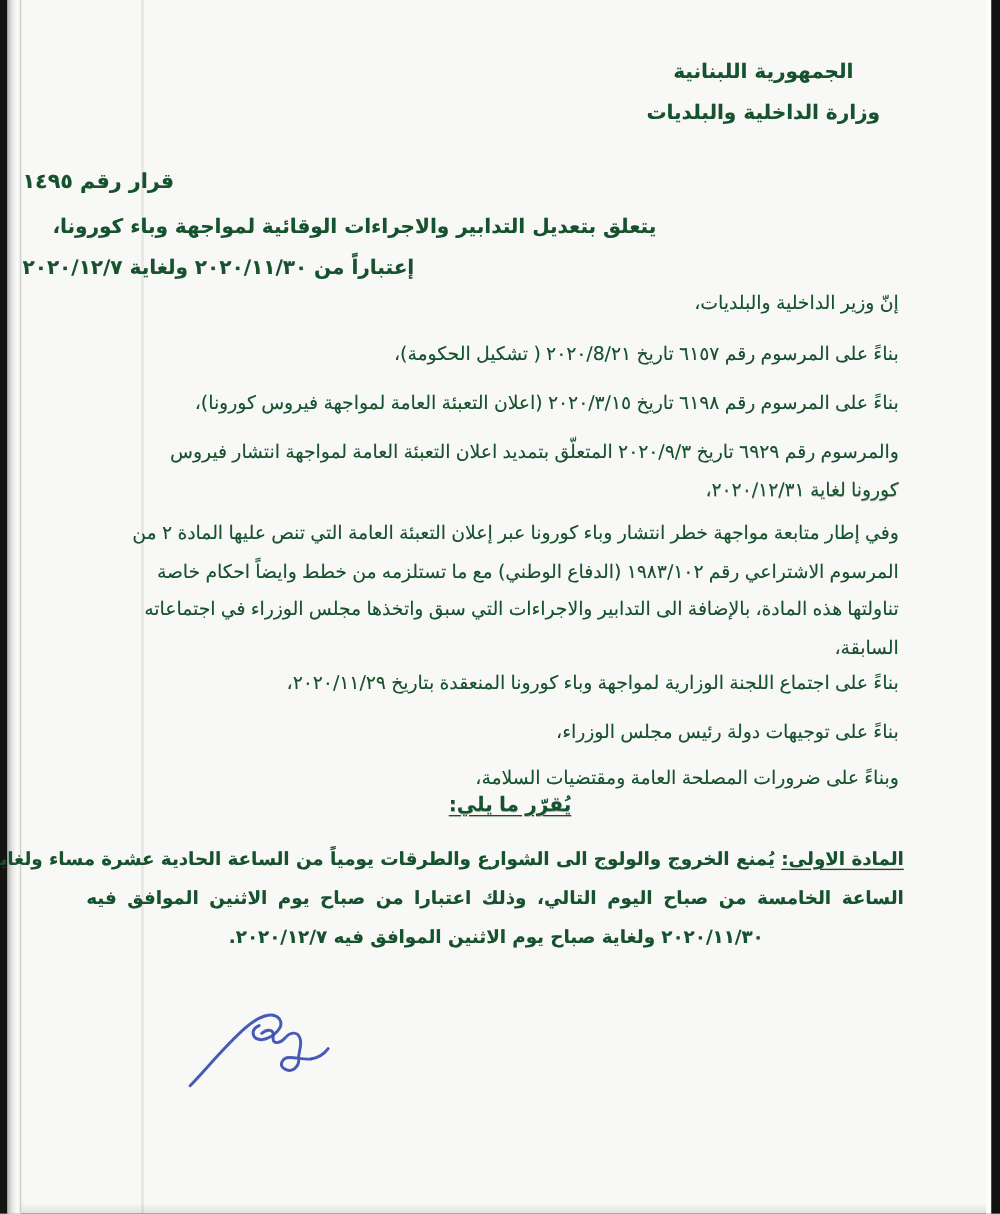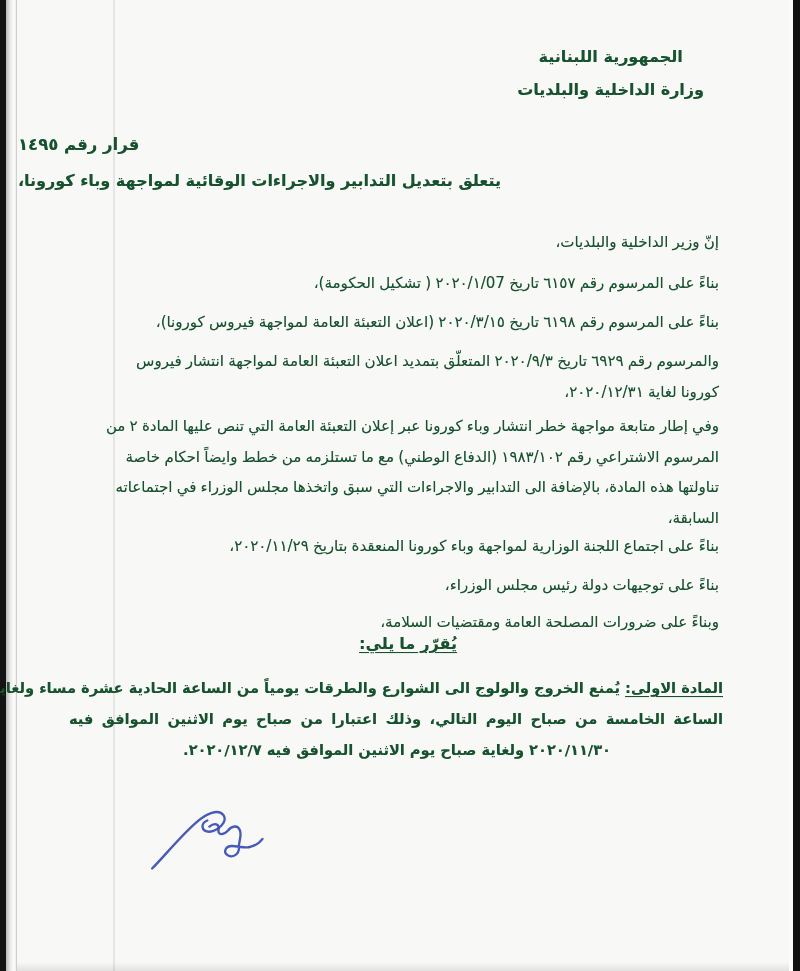--- a/index.html
+++ b/index.html
@@ -24,21 +24,21 @@
   .page { position: absolute; left: 18px; right: 11px; top: 0; bottom: 0; direction: rtl;
           color: #14532d; text-shadow: 0.2px 0.2px 0.3px rgba(40,40,40,0.35); }
 
   .header-block { position: absolute; top: 47px; right: 85px; text-align: center;
                   font-weight: 700; font-size: 16px; line-height: 20px; }
   .header-block .hl1 { margin-bottom: 13px; }
 
   .title-block { position: absolute; top: 134px; left: 0; right: 0; text-align: left;
                  font-weight: 700; font-size: 16px; line-height: 21px; }
   .title-block .t1 { font-size: 16.5px; margin-bottom: 15px; }
-  .title-block .t2 { margin-bottom: 12px; }
+  .title-block .t2 { margin-bottom: 12px; padding-left: 24px; }
 
   .body-block { position: absolute; top: 231px; right: 70px; width: 622px; font-size: 15px; }
   .body-block p { margin: 0; line-height: 22px; text-align: right; word-spacing: -0.5px; }
   .just { text-align: justify; line-height: 30.5px !important; }
   .bold { font-weight: 700; }
   #p1 { margin-top: 0; }
   #p2 { margin-top: 19px; }
   #p3 { margin-top: 17px; }
   #p4 { margin-top: 13px; }
   #p5 { margin-top: 4px; }
@@ -75,25 +75,26 @@
   <div class="page">
 
     <div class="header-block">
       <div class="hl1">الجمهورية اللبنانية</div>
       <div class="hl2">وزارة الداخلية والبلديات</div>
     </div>
 
     <div class="title-block">
       <div class="t1">قرار رقم ١٤٩٥</div>
       <div class="t2">يتعلق بتعديل التدابير والاجراءات الوقائية لمواجهة وباء كورونا،</div>
+      <div class="t3">إعتباراً من ٢٠٢٠/١١/٣٠ ولغاية ٢٠٢٠/١٢/٧</div>
     </div>
 
     <div class="body-block">
       <p id="p1">إنّ وزير الداخلية والبلديات،</p>
-      <p id="p2">بناءً على المرسوم رقم ٦١٥٧ تاريخ ٢٠٢٠/١/07 ( تشكيل الحكومة)،</p>
+      <p id="p2">بناءً على المرسوم رقم ٦١٥٧ تاريخ ٢٠٢٠/8/٢١ ( تشكيل الحكومة)،</p>
       <p id="p3">بناءً على المرسوم رقم ٦١٩٨ تاريخ ٢٠٢٠/٣/١٥ (اعلان التعبئة العامة لمواجهة فيروس كورونا)،</p>
       <p id="p4" class="just">والمرسوم رقم ٦٩٢٩ تاريخ ٢٠٢٠/٩/٣ المتعلّق بتمديد اعلان التعبئة العامة لمواجهة انتشار فيروس كورونا لغاية ٢٠٢٠/١٢/٣١،</p>
       <p id="p5" class="just">وفي إطار متابعة مواجهة خطر انتشار وباء كورونا عبر إعلان التعبئة العامة التي تنص عليها المادة ٢ من المرسوم الاشتراعي رقم ١٩٨٣/١٠٢ (الدفاع الوطني) مع ما تستلزمه من خطط وايضاً احكام خاصة تناولتها هذه المادة، بالإضافة الى التدابير والاجراءات التي سبق واتخذها مجلس الوزراء في اجتماعاته السابقة،</p>
       <p id="p6">بناءً على اجتماع اللجنة الوزارية لمواجهة وباء كورونا المنعقدة بتاريخ ٢٠٢٠/١١/٢٩،</p>
       <p id="p8">بناءً على توجيهات دولة رئيس مجلس الوزراء،</p>
       <p id="p9">وبناءً على ضرورات المصلحة العامة ومقتضيات السلامة،</p>
 
       <p class="decree-heading">يُقرّر ما يلي:</p>
 
       <div class="article">

